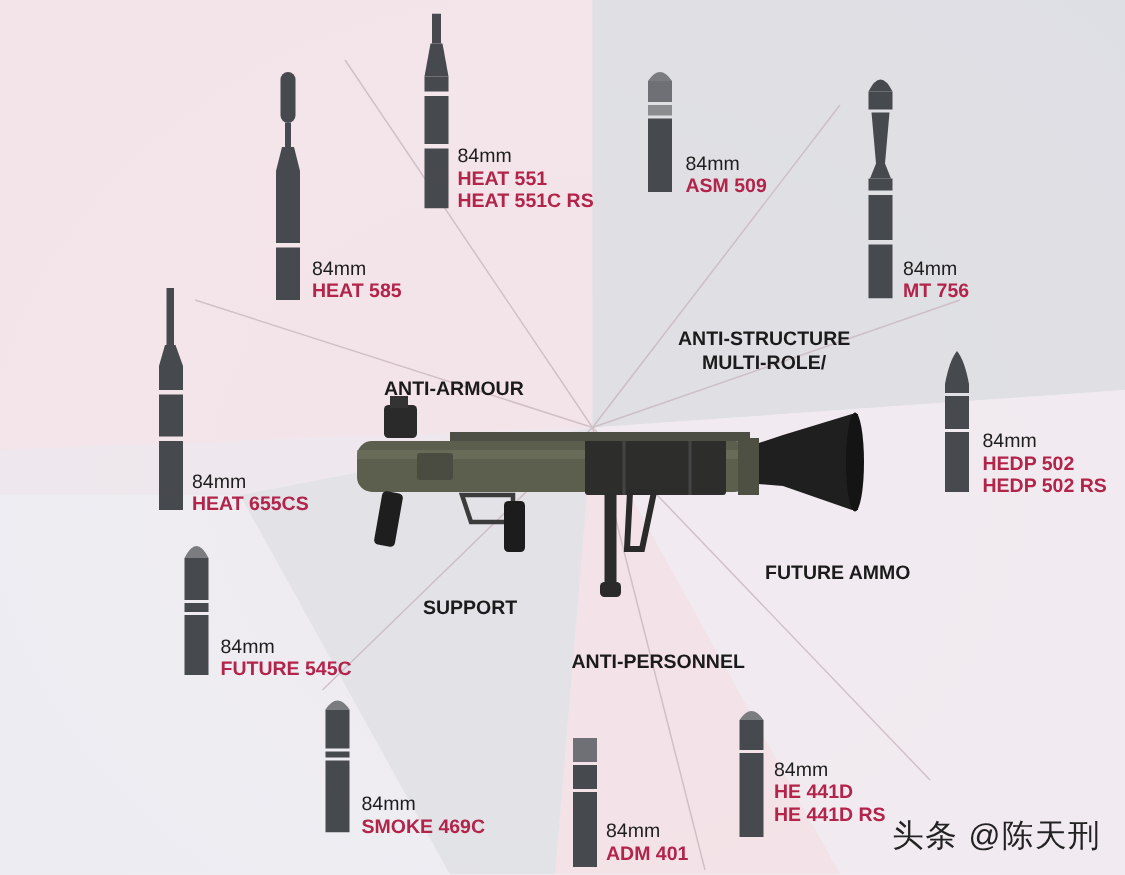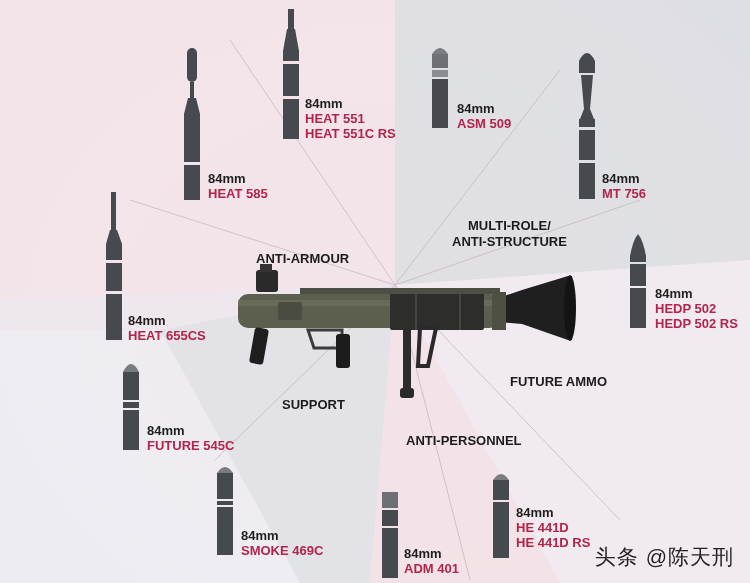--- a/index.html
+++ b/index.html
@@ -2,21 +2,21 @@
 <html><head>
 <meta charset="utf-8">
 <style>
   html,body{margin:0;padding:0;}
   body{width:750px;height:583px;overflow:hidden;background:#eeedf2;font-family:"Liberation Sans",sans-serif;}
   #stage{position:relative;width:750px;height:583px;overflow:hidden;
     background:radial-gradient(ellipse at 50% 55%, #f1e9ee 0%, #eeedf2 55%, #ecebf1 100%);}
   svg.bg{position:absolute;left:0;top:0;}
   .sector-label{position:absolute;font-weight:bold;font-size:13px;color:#1b1b1b;line-height:16px;text-align:center;white-space:nowrap;}
   .ammo{position:absolute;}
-  .ammo .cal{font-weight:bold;font-size:13px;color:#1e1e1e;line-height:15px;}
+  .ammo .cal{font-weight:normal;font-size:13px;color:#1e1e1e;line-height:15px;}
   .ammo .name{font-weight:bold;font-size:13px;color:#b3244a;line-height:15px;white-space:nowrap;}
   .round{position:absolute;}
   .watermark{position:absolute;right:16px;bottom:12px;font-size:21px;color:#222;letter-spacing:1px;}
 </style>
 </head>
 <body>
 
 <div id="stage">
 
   <svg class="bg" width="750" height="583">
@@ -39,25 +39,25 @@
       <line x1="395" y1="285" x2="560" y2="70"></line>
       <line x1="395" y1="285" x2="640" y2="200"></line>
       <line x1="395" y1="285" x2="215" y2="460"></line>
       <line x1="395" y1="285" x2="470" y2="580"></line>
       <line x1="395" y1="285" x2="620" y2="520"></line>
     </g>
   </svg>
 
   <div class="sector-label" style="left:256px;top:227px;margin-top:24px;">ANTI-ARMOUR</div>
   <div class="sector-label" style="left:452px;top:218px;">
+    <div>ANTI-STRUCTURE</div>
     <div>MULTI-ROLE/</div>
-    <div>ANTI-STRUCTURE</div>
   </div>
   <div class="sector-label" style="left:510px;top:374px;">FUTURE AMMO</div>
-  <div class="sector-label" style="left:406px;top:433px;text-align:center;">ANTI-PERSONNEL</div>
+  <div class="sector-label" style="left:381px;top:433px;text-align:center;">ANTI-PERSONNEL</div>
   <div class="sector-label" style="left:282px;top:397px;">SUPPORT</div>
 
   <svg class="round" style="left:230px;top:262px;" width="350" height="150" viewBox="0 0 350 150">
 
     <rect x="8" y="32" width="262" height="34" rx="10" fill="#5c5f4e"></rect>
     <rect x="8" y="38" width="262" height="6" fill="#6d705d" opacity="0.7"></rect>
 
     <rect x="160" y="30" width="94" height="38" rx="2" fill="#2d2e2c"></rect>
     <line x1="186" y1="30" x2="186" y2="68" stroke="#444" stroke-width="2"></line>
     <line x1="230" y1="30" x2="230" y2="68" stroke="#444" stroke-width="2"></line>

